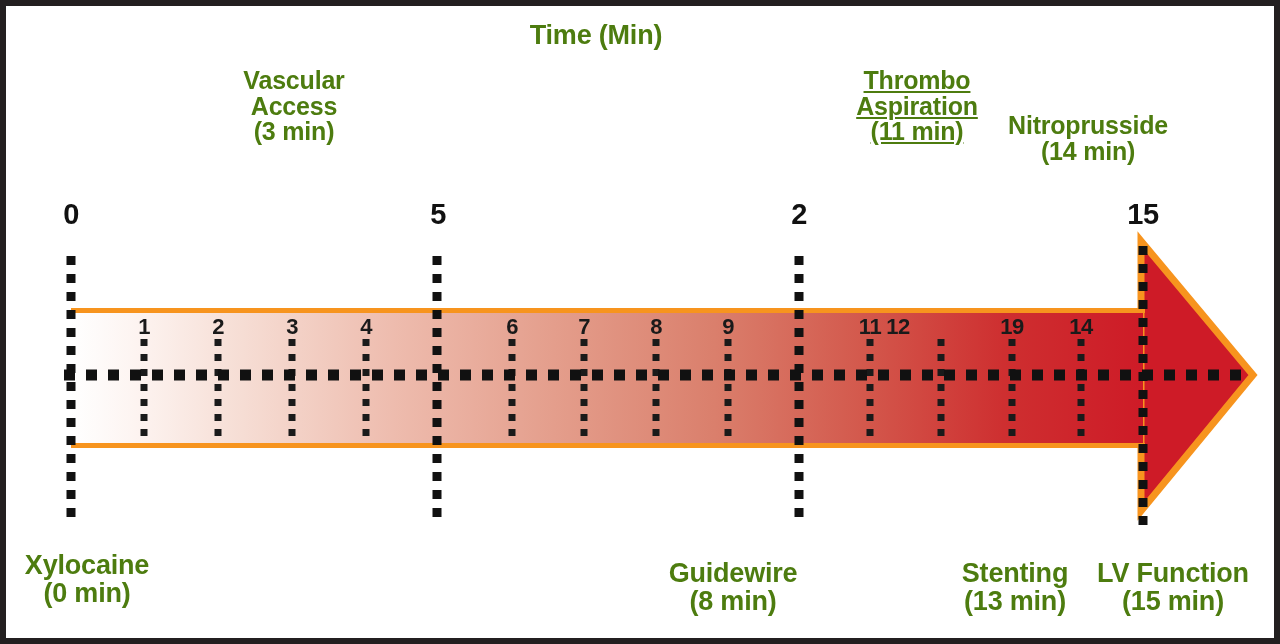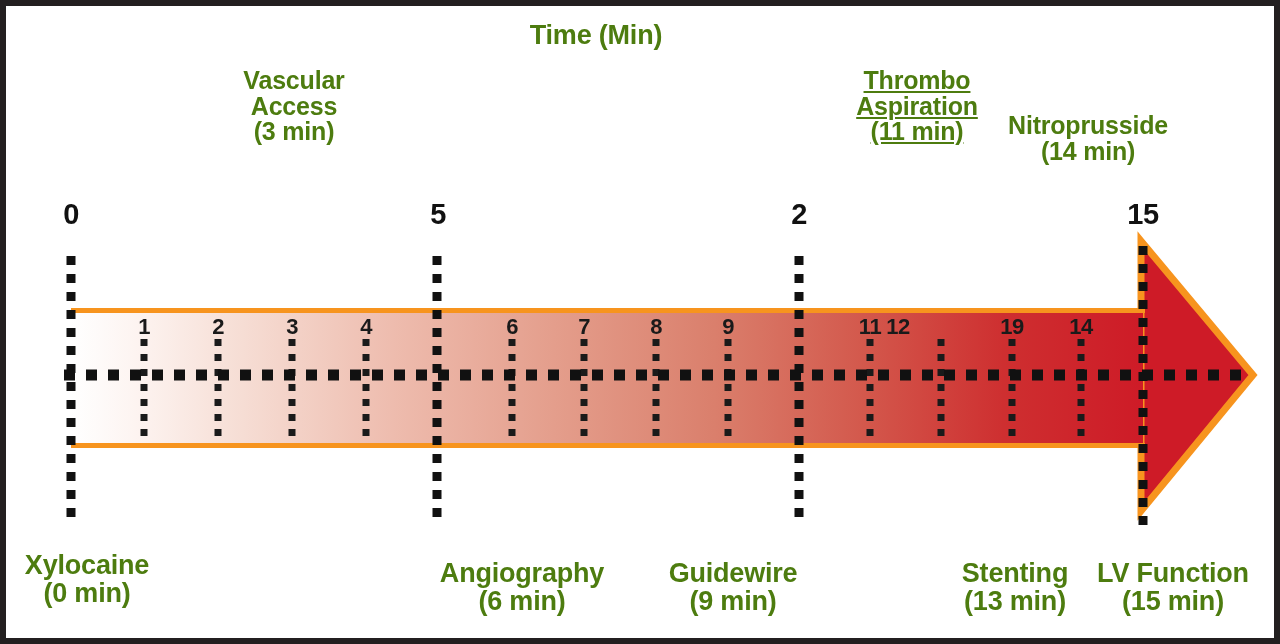--- a/index.html
+++ b/index.html
@@ -103,23 +103,21 @@
 Access
 (3 min)</div>
     <div class="lbl toplbl" style="left:786px;top:62px;width:250px;text-decoration:underline;">Thrombo
 Aspiration
 (11 min)</div>
     <div class="lbl toplbl" style="left:957px;top:107px;width:250px;text-align:center;">Nitroprusside
 (14 min)</div>
 
     <div class="lbl botlbl" style="left:-34px;top:546px;width:230px;">Xylocaine
 (0 min)</div>
-    <div class="lbl botlbl" style="left:391px;top:554px;width:250px;">Angiography
-(6 min)</div>
     <div class="lbl botlbl" style="left:612px;top:554px;width:230px;">Guidewire
-(9 min)</div>
+(8 min)</div>
     <div class="lbl botlbl" style="left:904px;top:554px;width:210px;">Stenting
 (13 min)</div>
     <div class="lbl botlbl" style="left:1052px;top:554px;width:230px;">LV Function
 (15 min)</div>
 
   </div>
 </div>
 
 </body></html>

